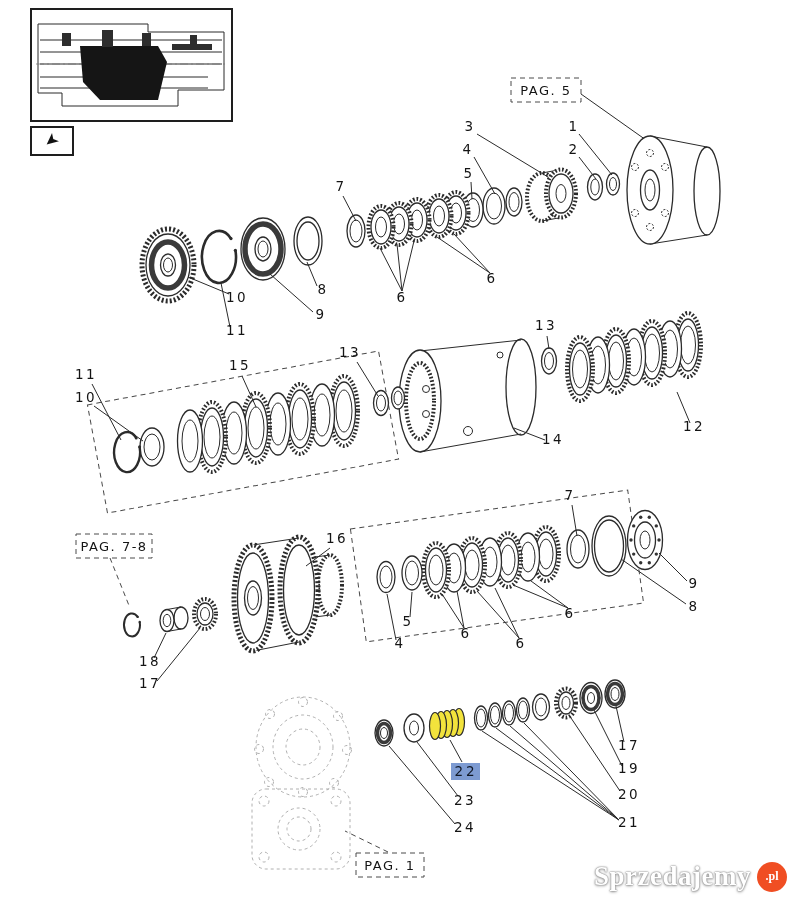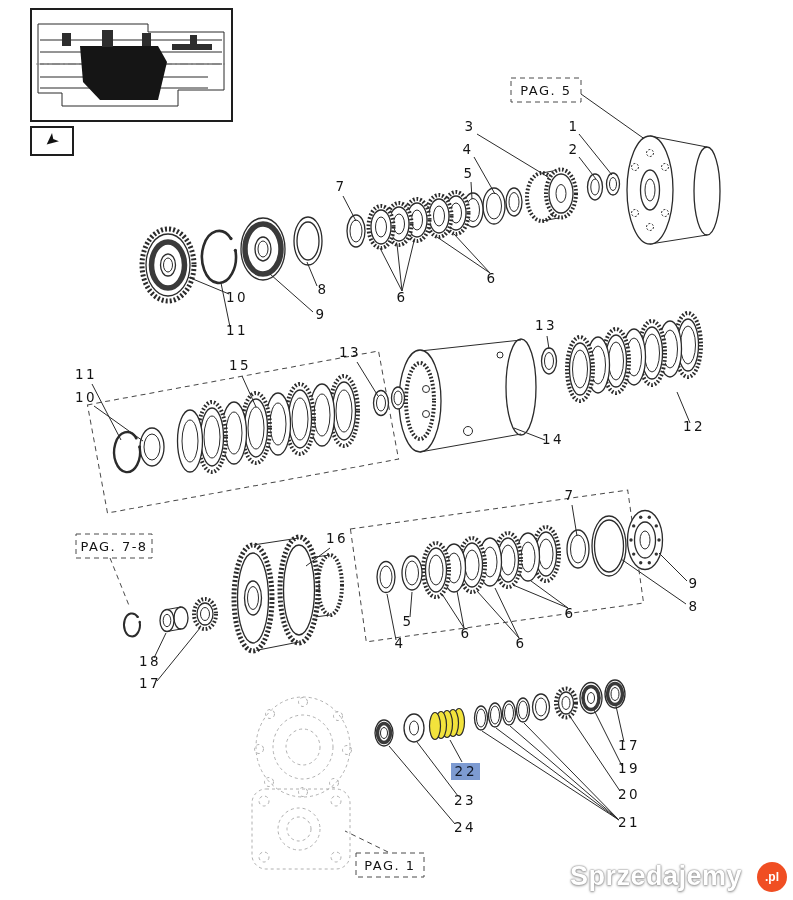--- a/index.html
+++ b/index.html
@@ -17,24 +17,24 @@
   .dash { fill:none; stroke:#4a4a4a; stroke-width:1; stroke-dasharray:5 4; }
   .ghost{ fill:none; stroke:#b0b0b0; stroke-width:1; stroke-dasharray:3 3; }
   .dot  { fill:none; stroke:#2b2b2b; stroke-width:1; stroke-dasharray:2 1.6; }
   .lbl  { font-family:"DejaVu Sans",sans-serif; font-size:13.5px; fill:#141414;
           text-anchor:middle; letter-spacing:2.5px; }
   .pag  { font-family:"DejaVu Sans",sans-serif; font-size:13px; fill:#141414;
           text-anchor:middle; letter-spacing:1.5px; }
   .hl-text { font-family:"DejaVu Sans",sans-serif; font-size:13.5px; fill:#101826;
           text-anchor:middle; letter-spacing:3px; }
   .watermark { position:absolute; right:6px; bottom:8px; display:flex; align-items:center;
-          font-family:Liberation Sans, sans-serif; font-weight:bold; font-size:27px;
+          font-family:Liberation Serif, serif; font-weight:bold; font-size:27px;
           color:#fff; letter-spacing:.5px;
           text-shadow:0 0 2px #8a8a8a, 0 1px 3px #9a9a9a, 0 0 1px #777; }
-  .wm-badge { width:30px; height:30px; margin-left:15px; border-radius:50%;
+  .wm-badge { width:30px; height:30px; margin-left:6px; border-radius:50%;
           background:#f04e23; color:#fff; font-size:12px; font-weight:bold;
           display:flex; align-items:center; justify-content:center;
           text-shadow:none; letter-spacing:0; }
 </style>
 </head>
 <body>
 
 
 
 <svg width="793" height="900" viewBox="0 0 793 900" xmlns="http://www.w3.org/2000/svg">

